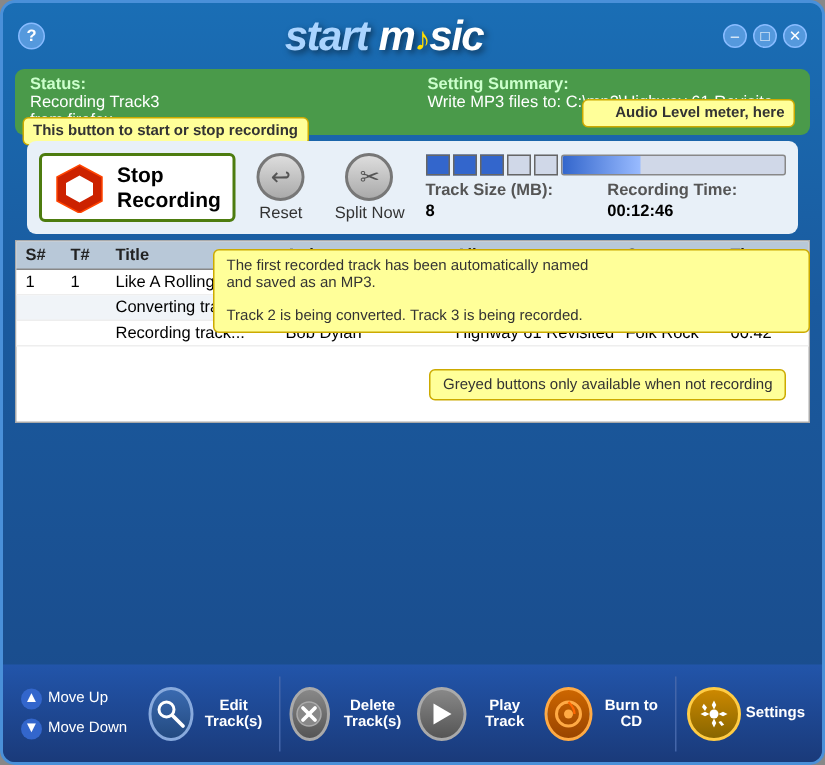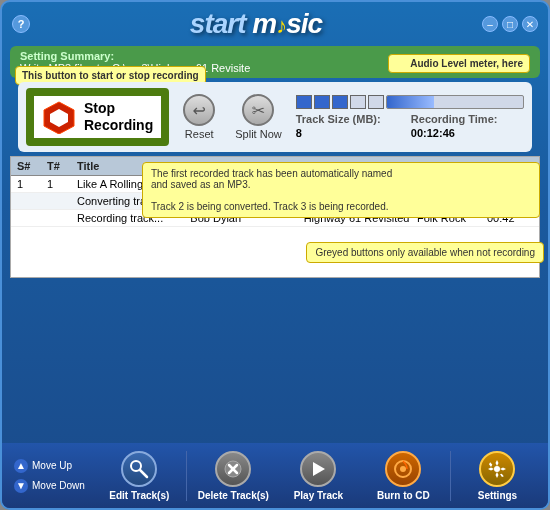--- a/index.html
+++ b/index.html
@@ -111,21 +111,21 @@
       border-right: 5px solid transparent;
       border-top: 6px solid #ccaa00;
     }
     .tooltip-stop {
       top: -28px;
       left: 5px;
       margin-top: 12px;
     }
     .stop-btn {
       background: white;
-      border: 8px solid #4d7c0f;
+      border: 2px solid #4d7c0f;
       border-radius: 4px;
       padding: 4px 8px;
       display: flex;
       align-items: center;
       gap: 8px;
       cursor: pointer;
       min-width: 120px;
     }
     .stop-text {
       font-weight: bold;
@@ -243,21 +243,21 @@
     .tooltip-greyed {
       position: absolute;
       background: #ffff99;
       border: 1px solid #ccaa00;
       border-radius: 4px;
       padding: 4px 8px;
       font-size: 10px;
       color: #333;
       z-index: 10;
       bottom: 15px;
-      right: 4px;
+      right: 24px;
     }
     
     .bottom-bar {
       position: absolute;
       bottom: 0;
       left: 0; right: 0;
       height: 65px;
       background: linear-gradient(180deg, #2255aa 0%, #1a3a7a 100%);
       display: flex;
       align-items: center;
@@ -282,21 +282,20 @@
     .move-arrow {
       width: 14px; height: 14px;
       background: #3366cc;
       border-radius: 50%;
       display: flex; align-items: center; justify-content: center;
       color: white;
       font-size: 10px;
     }
     .bottom-btn {
       display: flex;
-      flex-direction: column;
       align-items: center;
       justify-content: center;
       flex: 1;
       cursor: pointer;
       padding: 4px 2px;
       gap: 3px;
     }
     .bottom-btn-icon {
       width: 36px; height: 36px;
       border-radius: 50%;
@@ -338,20 +337,24 @@
       </span>
     </div>
     <div class="title-bar-right">
       <div class="win-btn">–</div>
       <div class="win-btn">□</div>
       <div class="win-btn">✕</div>
     </div>
   </div>
 
   <div class="status-bar">
+    <div class="status-section">
+      <span class="status-label">Status:</span><br>
+      <span>Recording Track3<br>from firefox</span>
+    </div>
     <div class="status-section">
       <span class="status-label">Setting Summary:</span><br>
       <span>Write MP3 files to: C:\mp3\Highway 61 Revisite</span>
     </div>
   </div>
 
   <div style="position:relative; margin: 0 8px 4px;">
 
     <div class="tooltip-box tooltip-stop tooltip-arrow-down">This button to start or stop recording</div>
 

